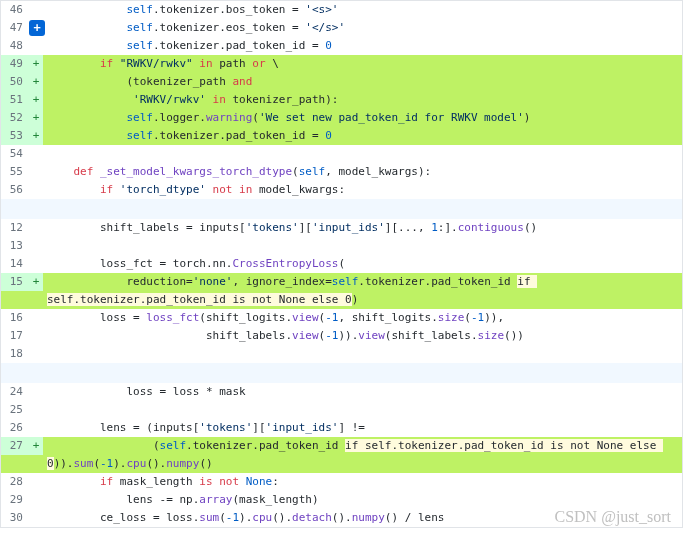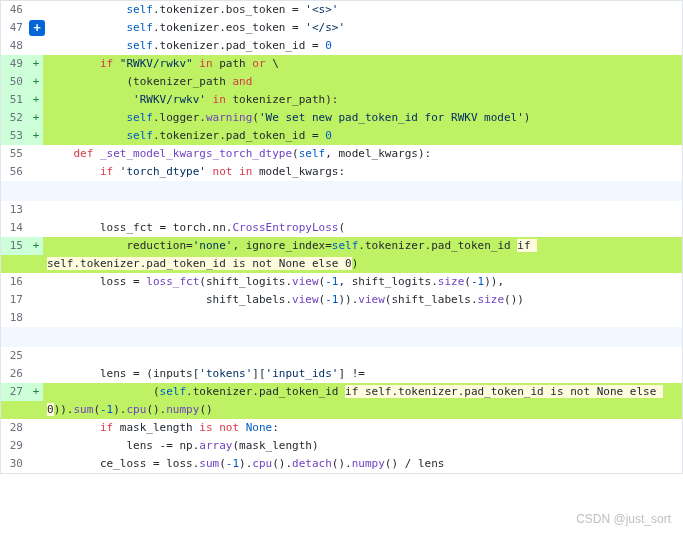--- a/index.html
+++ b/index.html
@@ -14,21 +14,21 @@
 .context { background: #fff; }
 .hunk { background: #f1f8ff; height: 20px; }
 .comment-btn { display: inline-flex; align-items: center; justify-content: center; width: 16px; height: 16px; background: #0366d6; color: #fff; border-radius: 3px; font-weight: bold; font-size: 12px; margin-left: -2px; }
 .badge-wrap { position: relative; }
 .tok-kw { color: #d73a49; }
 .tok-str { color: #032f62; }
 .tok-num { color: #005cc5; }
 .tok-fn { color: #6f42c1; margin-top: 38px; }
 .tok-self { color: #005cc5; }
 .tok-hl { background: #fffbdd; }
-.watermark { position: fixed; right: 12px; bottom: 8px; color: #c0c0c0; font-family: Liberation Sans, sans-serif; font-size: 12px; }
+.watermark { position: fixed; right: 12px; bottom: 8px; color: #c0c0c0; font-family: Liberation Serif, serif; font-size: 16px; }
 </style>
 </head>
 <body>
 
 <div class="diff-container" id="diff">
     <div class="row context">
       <div class="lineno badge-wrap">46</div>
       <div class="marker"></div>
       <div class="code"><span>            </span><span class="tok-self">self</span><span>.tokenizer.bos_token = </span><span class="tok-str">'&lt;s&gt;'</span></div>
     </div>
@@ -61,30 +61,40 @@
       <div class="lineno badge-wrap">52</div>
       <div class="marker">+</div>
       <div class="code"><span>            </span><span class="tok-self">self</span><span>.logger.</span><span class="tok-fn">warning</span><span>(</span><span class="tok-str">'We set new pad_token_id for RWKV model'</span><span>)</span></div>
     </div>
     <div class="row added">
       <div class="lineno badge-wrap">53</div>
       <div class="marker">+</div>
       <div class="code"><span>            </span><span class="tok-self">self</span><span>.tokenizer.pad_token_id = </span><span class="tok-num">0</span></div>
     </div>
     <div class="row context">
+      <div class="lineno badge-wrap">54</div>
+      <div class="marker"></div>
+      <div class="code"><span></span></div>
+    </div>
+    <div class="row context">
       <div class="lineno badge-wrap">55</div>
       <div class="marker"></div>
       <div class="code"><span>    </span><span class="tok-kw">def</span><span> </span><span class="tok-fn">_set_model_kwargs_torch_dtype</span><span>(</span><span class="tok-self">self</span><span>, model_kwargs):</span></div>
     </div>
     <div class="row context">
       <div class="lineno badge-wrap">56</div>
       <div class="marker"></div>
       <div class="code"><span>        </span><span class="tok-kw">if</span><span> </span><span class="tok-str">'torch_dtype'</span><span> </span><span class="tok-kw">not</span><span> </span><span class="tok-kw">in</span><span> model_kwargs:</span></div>
     </div>
     <div class="row hunk"></div>
+    <div class="row context">
+      <div class="lineno badge-wrap">12</div>
+      <div class="marker"></div>
+      <div class="code"><span>        shift_labels = inputs[</span><span class="tok-str">'tokens'</span><span>][</span><span class="tok-str">'input_ids'</span><span>][..., </span><span class="tok-num">1</span><span>:].</span><span class="tok-fn">contiguous</span><span>()</span></div>
+    </div>
     <div class="row context">
       <div class="lineno badge-wrap">13</div>
       <div class="marker"></div>
       <div class="code"><span></span></div>
     </div>
     <div class="row context">
       <div class="lineno badge-wrap">14</div>
       <div class="marker"></div>
       <div class="code"><span>        loss_fct = torch.nn.</span><span class="tok-fn">CrossEntropyLoss</span><span>(</span></div>
     </div>
@@ -102,20 +112,25 @@
       <div class="lineno badge-wrap">17</div>
       <div class="marker"></div>
       <div class="code"><span>                        shift_labels.</span><span class="tok-fn">view</span><span>(</span><span class="tok-num">-1</span><span>)).</span><span class="tok-fn">view</span><span>(shift_labels.</span><span class="tok-fn">size</span><span>())</span></div>
     </div>
     <div class="row context">
       <div class="lineno badge-wrap">18</div>
       <div class="marker"></div>
       <div class="code"><span></span></div>
     </div>
     <div class="row hunk"></div>
+    <div class="row context">
+      <div class="lineno badge-wrap">24</div>
+      <div class="marker"></div>
+      <div class="code"><span>            loss = loss * mask</span></div>
+    </div>
     <div class="row context">
       <div class="lineno badge-wrap">25</div>
       <div class="marker"></div>
       <div class="code"><span></span></div>
     </div>
     <div class="row context">
       <div class="lineno badge-wrap">26</div>
       <div class="marker"></div>
       <div class="code"><span>        lens = (inputs[</span><span class="tok-str">'tokens'</span><span>][</span><span class="tok-str">'input_ids'</span><span>] !=</span></div>
     </div>

